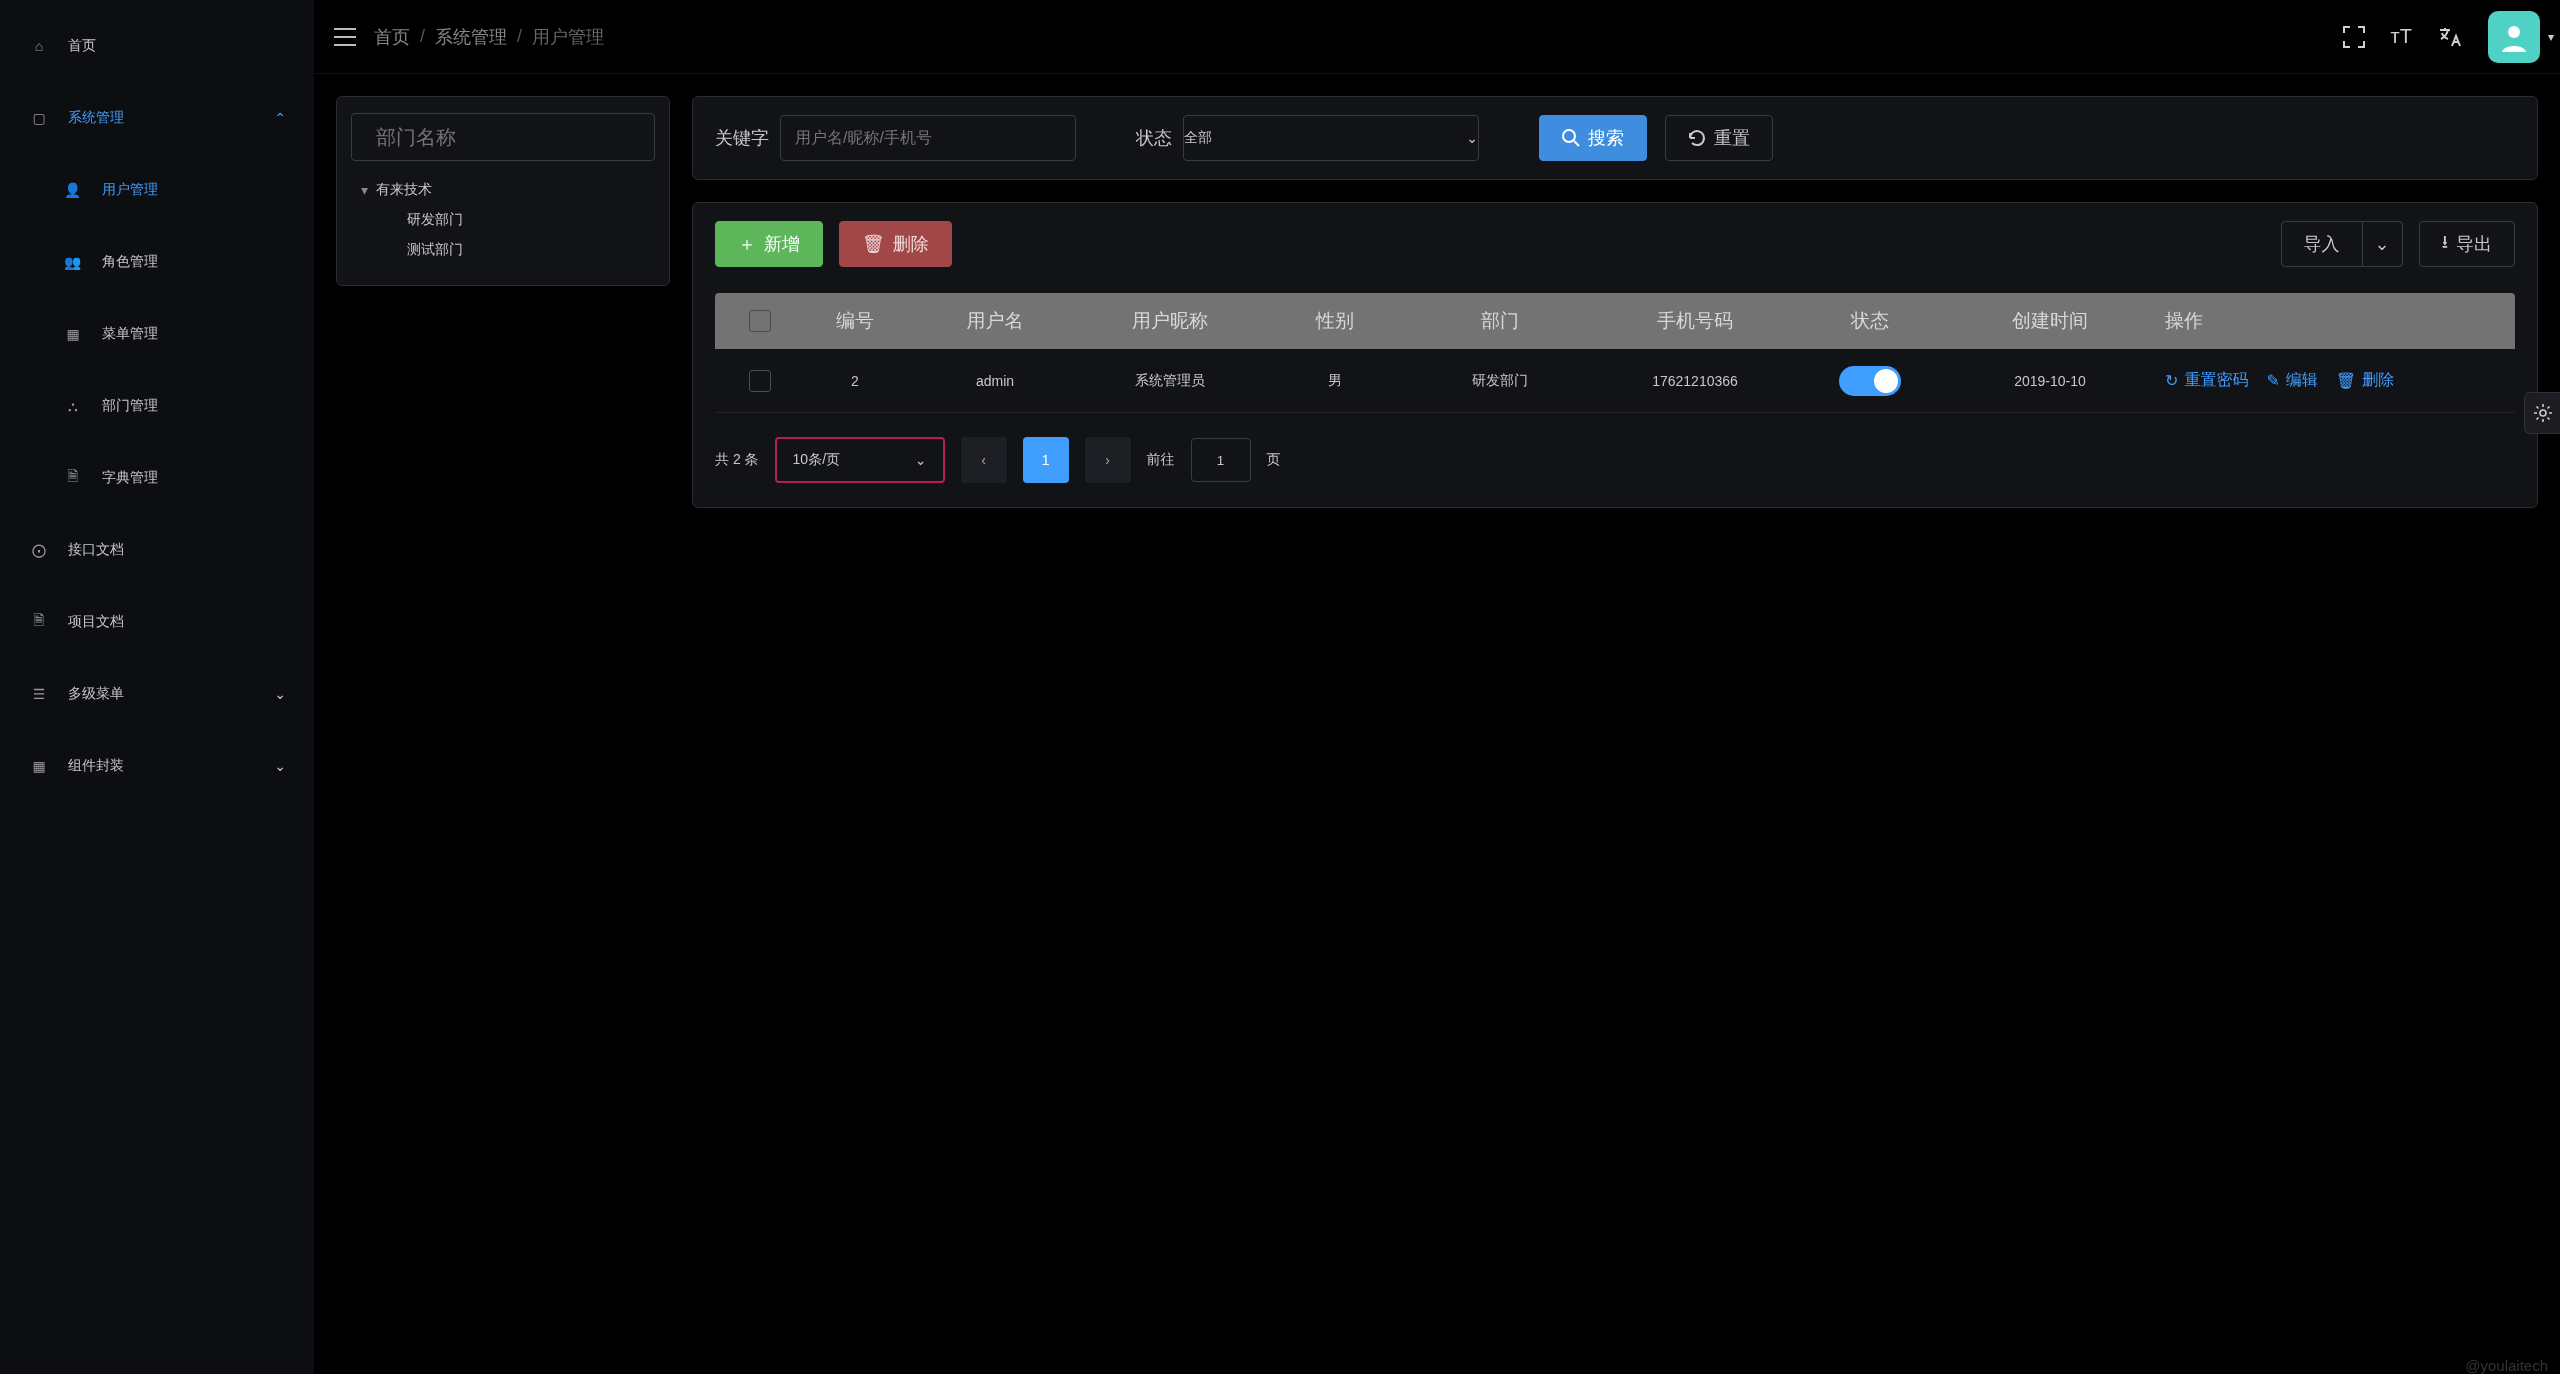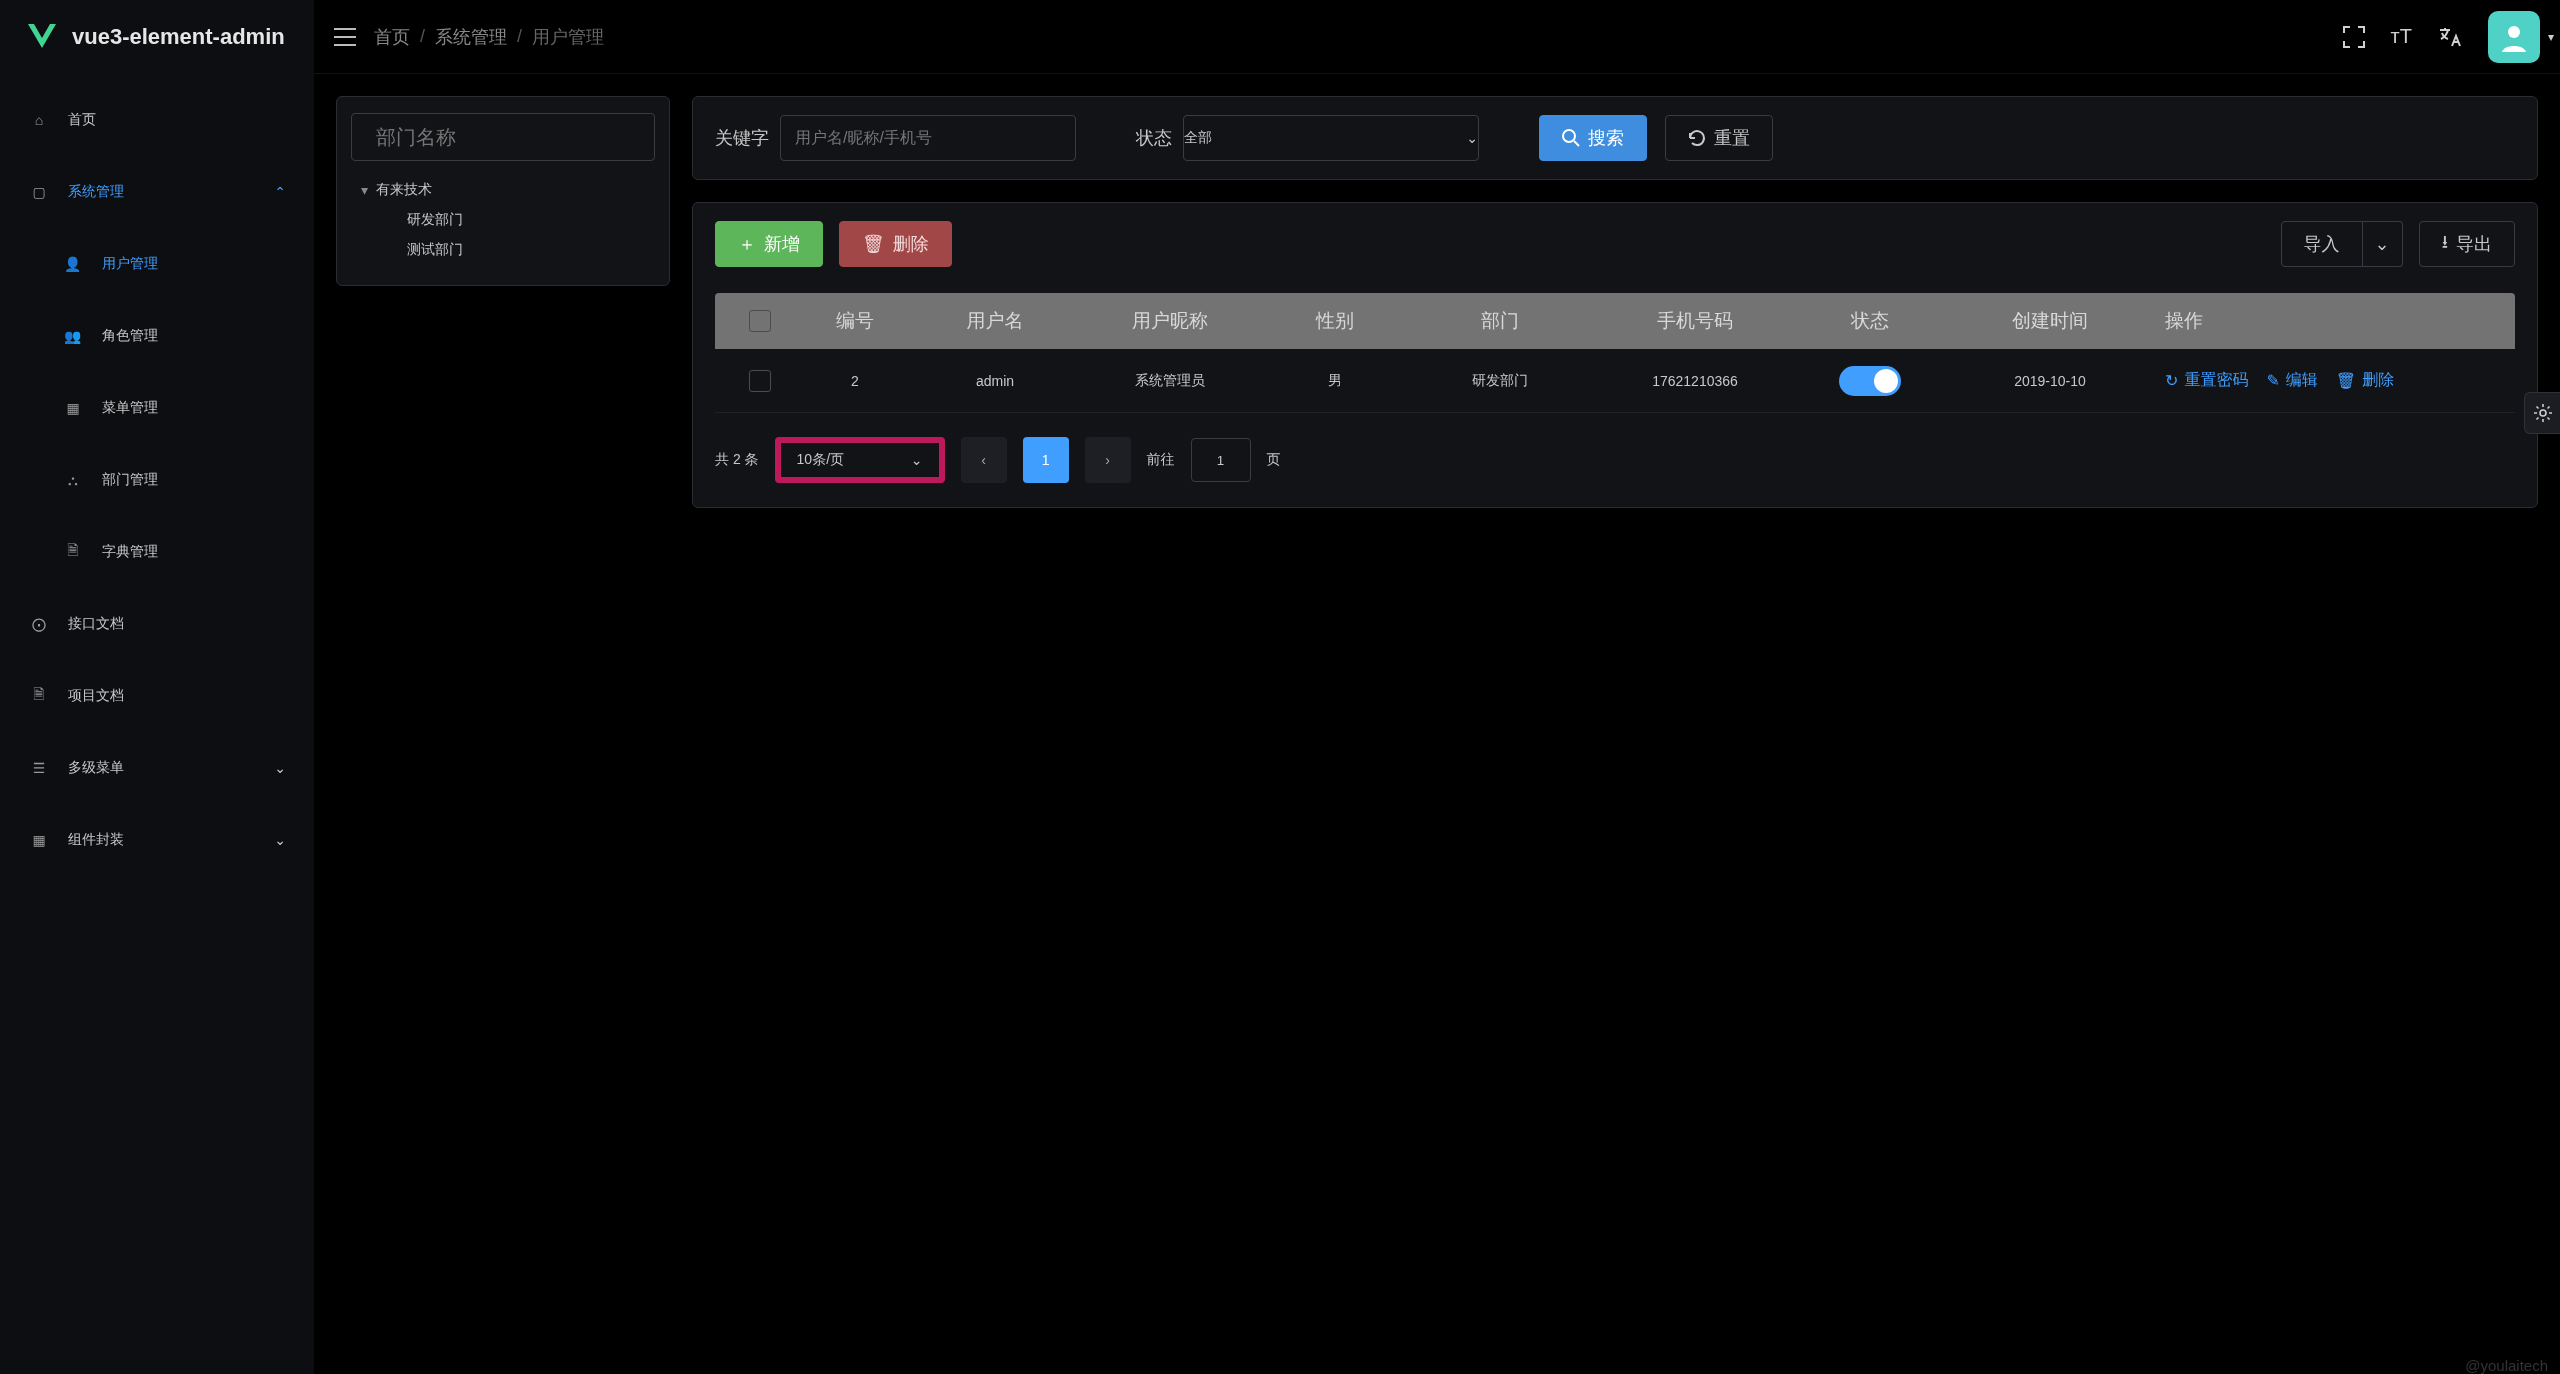--- a/index.html
+++ b/index.html
@@ -122,21 +122,21 @@
 .switch {
   width:62px; height:30px; border-radius:15px; background:#409eff; position:relative; cursor:pointer;
 }
 .switch::after{
   content:""; position:absolute; right:3px; top:3px; width:24px; height:24px;
   border-radius:50%; background:#fff;
 }
 .op-link { color:#409eff; cursor:pointer; margin-right:18px; display:inline-flex; align-items:center; gap:6px; font-size:16px;}
 .pagination { display:flex; align-items:center; gap:16px; padding:24px 0 6px; }
 .page-sel {
-  height:46px; width:170px; border:6px solid #be185d; border-radius:4px;
+  height:46px; width:170px; border:2px solid #be185d; border-radius:4px;
   display:flex; align-items:center; justify-content:space-between; padding:0 16px; cursor:pointer;
 }
 .page-btn {
   width:46px; height:46px; display:flex; align-items:center; justify-content:center;
   background:#1d1f24; border-radius:4px; cursor:pointer; color:#aaa;
 }
 .page-btn.active { background:#409eff; color:#fff; }
 .page-input {
   width:60px; height:44px; background:transparent; border:1px solid #3a3c42;
   border-radius:4px; color:#c8c8c8; text-align:center; outline:none;
@@ -151,26 +151,20 @@
   position:fixed; right:12px; bottom:0; color:#333; font-size:15px;
 }
 svg { display:block; }
 </style>
 </head>
 <body>
 
 <div class="root">
 
   <aside class="sidebar">
-    <div class="sidebar-logo">
-      <svg width="28" height="26" viewBox="0 0 28 26">
-          <path d="M0 0 L14 24 L28 0 L22 0 L14 14 L6 0 Z" fill="#42d392"></path>
-        </svg>
-      <span class="logo-text">vue3-element-admin</span>
-    </div>
     <nav class="sidebar-nav">
       <div class="nav-item">
         <span class="icon">⌂</span>
         <span>首页</span>
       </div>
 
       <div class="nav-item active">
         <span class="icon">▢</span>
         <span>系统管理</span>
         <span class="arrow">⌃</span>

